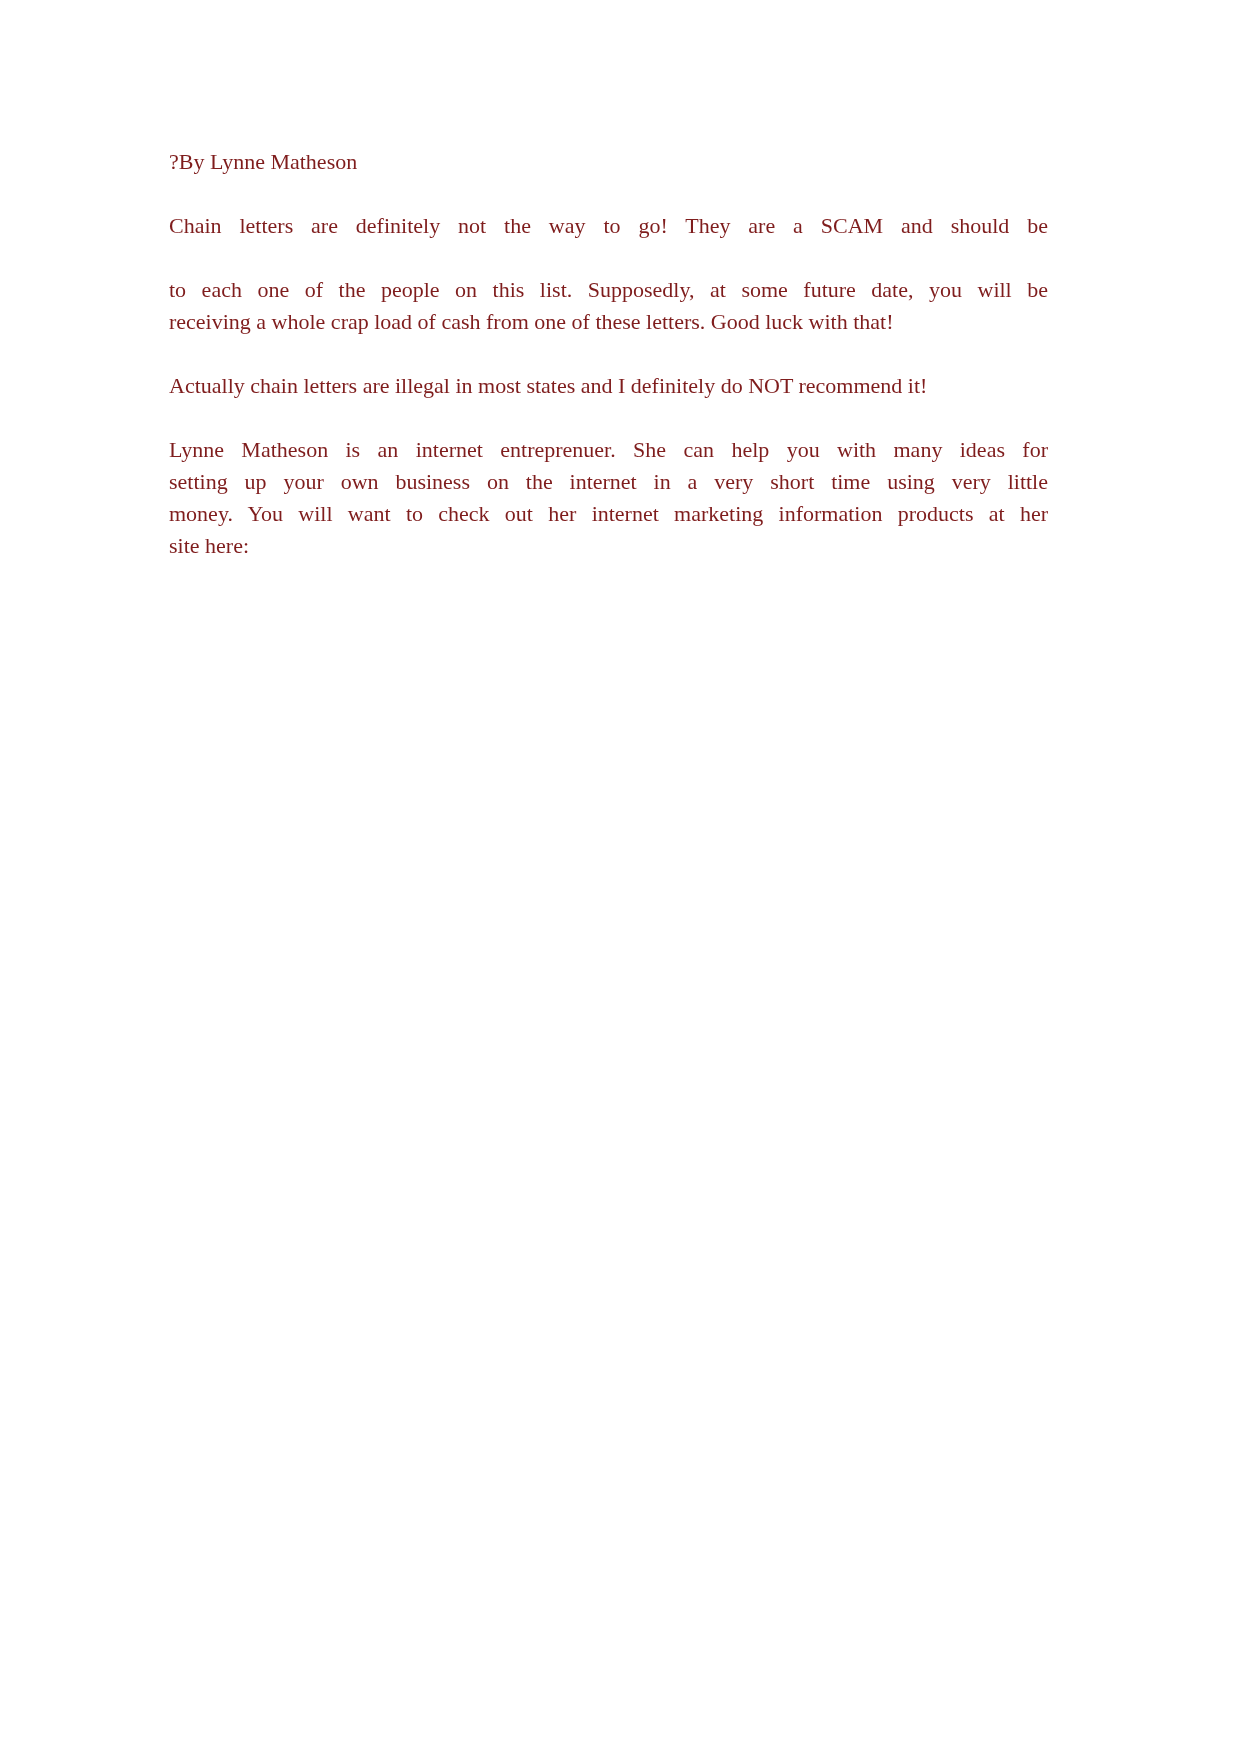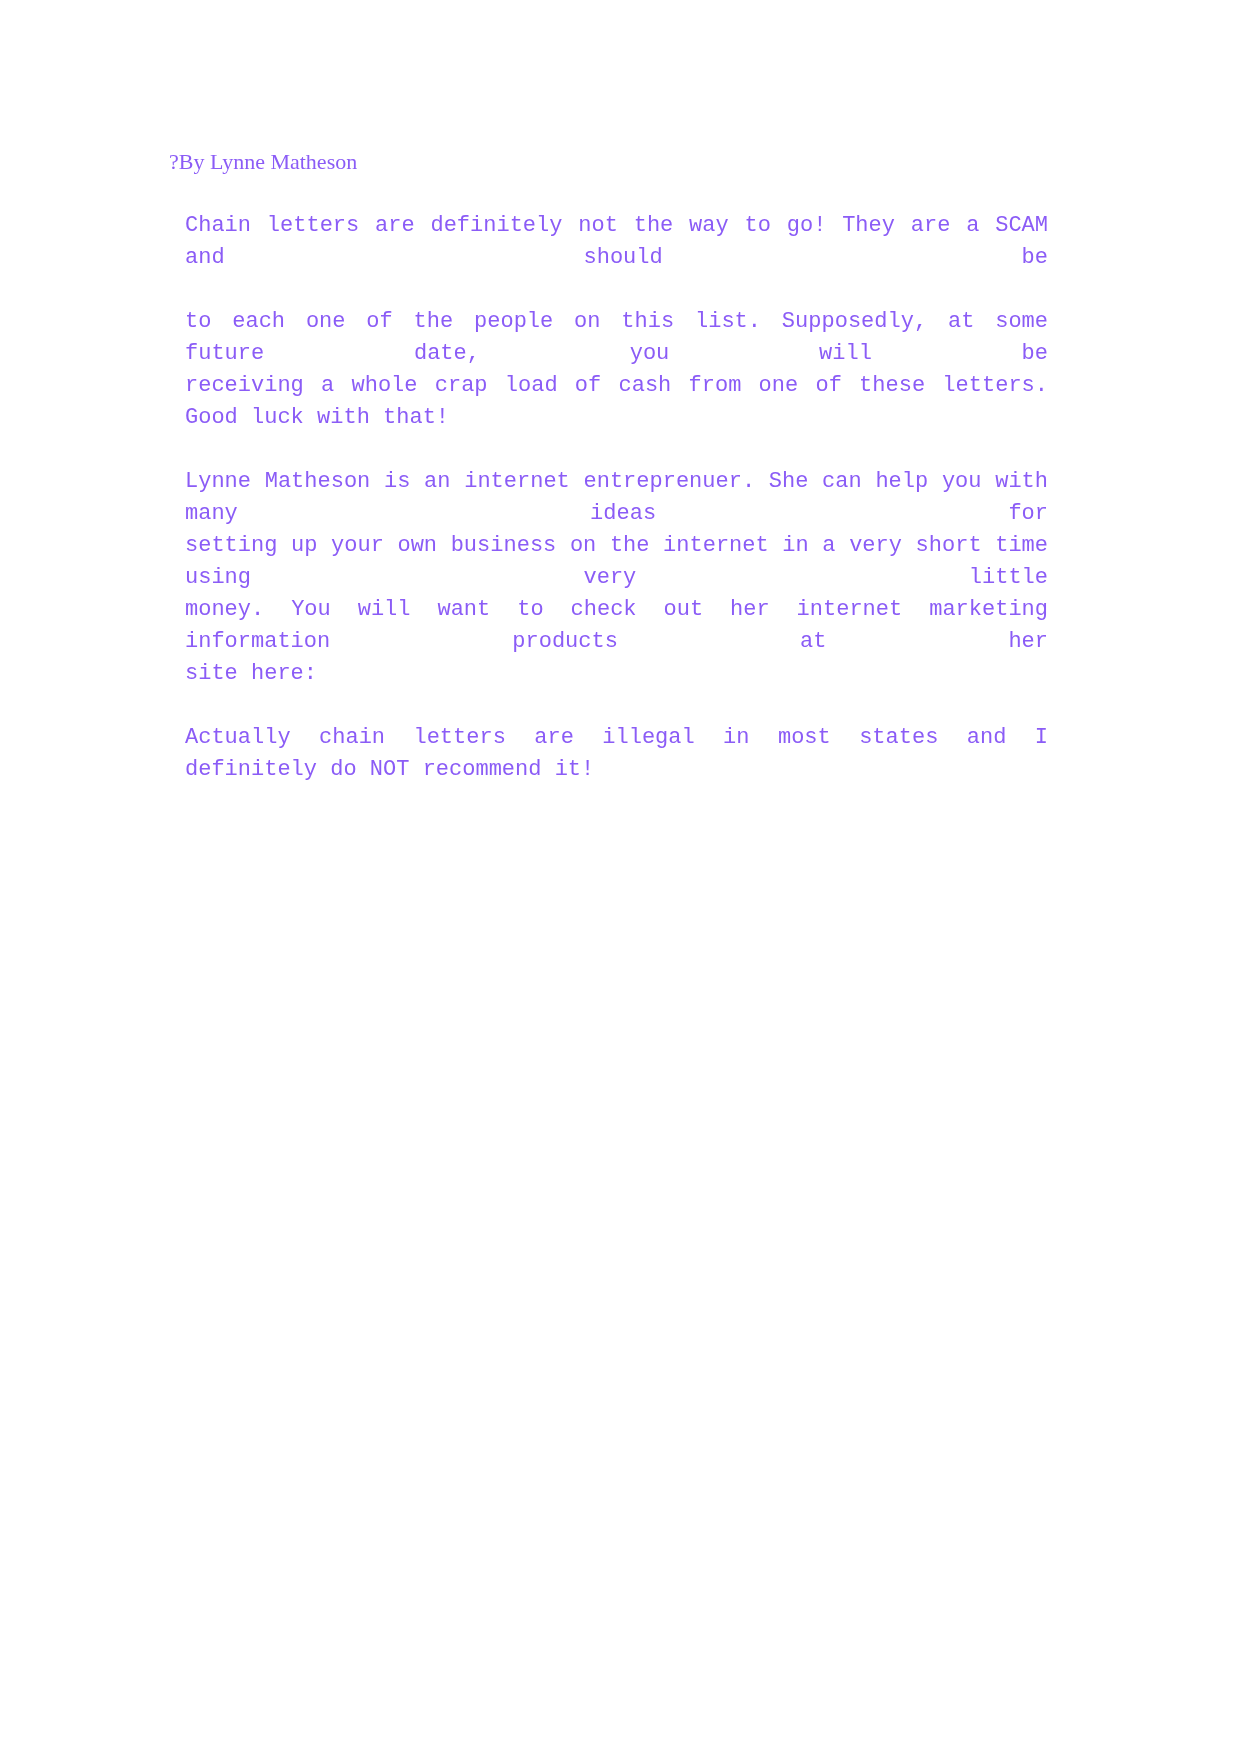--- a/index.html
+++ b/index.html
@@ -7,38 +7,37 @@
     padding: 0;
     background: #ffffff;
   }
   .page {
     position: relative;
     width: 1240px;
     height: 1754px;
     background: #ffffff;
     overflow: hidden;
     font-family: "Liberation Serif", "DejaVu Serif", serif;
-    color: #8b5cf6;
+    color: #7f1d1d;
     border-radius: 30px;
   }
   .content {
     position: absolute;
     top: 146px;
     left: 169px;
     width: 879px; 
     font-size: 22px;
     line-height: 32px;
   }
   .byline {
     margin: 0 0 32px 0;
     text-align: left;
   }
   .para {
-    margin: 0 0 32px 16px;
-    font-family: Liberation Mono, monospace;
+    margin: 0 0 32px 0;
   }
   .jline {
     display: block;
     text-align: justify;
     text-align-last: justify;
     white-space: normal;
   }
   .jline.last {
     text-align-last: left;
   }
@@ -54,24 +53,24 @@
     <div class="para">
       <span class="jline">Chain letters are definitely not the way to go! They are a SCAM and should be</span>
     </div>
 
     <div class="para">
       <span class="jline">to each one of the people on this list. Supposedly, at some future date, you will be</span>
       <span class="jline last">receiving a whole crap load of cash from one of these letters. Good luck with that!</span>
     </div>
 
     <div class="para">
+      <span class="jline last">Actually chain letters are illegal in most states and I definitely do NOT recommend it!</span>
+    </div>
+
+    <div class="para">
       <span class="jline">Lynne Matheson is an internet entreprenuer. She can help you with many ideas for</span>
       <span class="jline">setting up your own business on the internet in a very short time using very little</span>
       <span class="jline">money. You will want to check out her internet marketing information products at her</span>
       <span class="jline last">site here:</span>
     </div>
 
-    <div class="para">
-      <span class="jline last">Actually chain letters are illegal in most states and I definitely do NOT recommend it!</span>
-    </div>
-
   </div>
 </div>
 
 </body></html>

